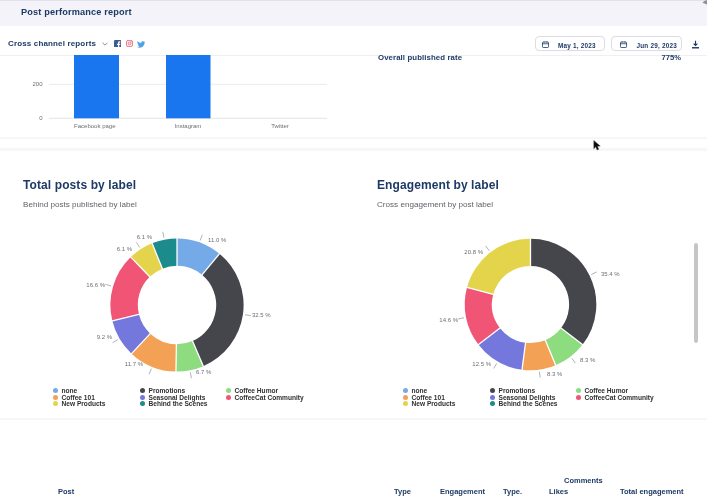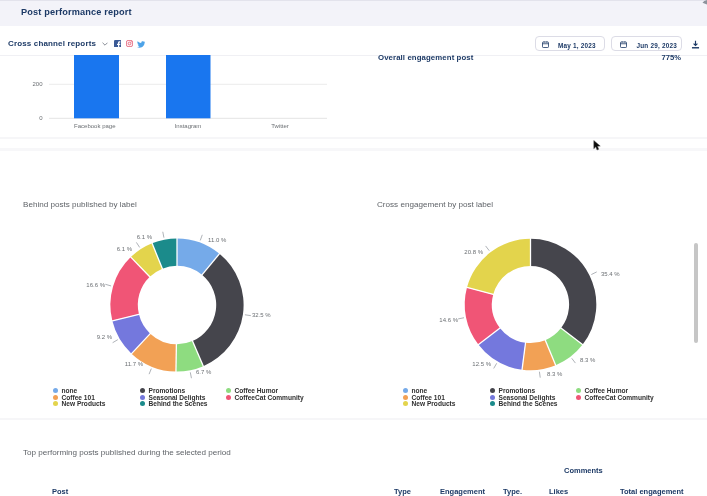--- a/index.html
+++ b/index.html
@@ -73,27 +73,29 @@
     <line x1="19" y1="29.3" x2="297" y2="29.3" stroke="#ececec" stroke-width="1"></line>
     <line x1="19" y1="63.3" x2="297" y2="63.3" stroke="#e4e4e4" stroke-width="1"></line>
     <rect x="44" y="0" width="45" height="63.3" fill="#1976ef"></rect>
     <rect x="136" y="0" width="44.5" height="63.3" fill="#1976ef"></rect>
     <text x="12.5" y="31.3" text-anchor="end" font-size="5.8">200</text>
     <text x="12.5" y="65.3" text-anchor="end" font-size="5.8">0</text>
     <text x="64.8" y="73" text-anchor="middle" font-size="6.3">Facebook page</text>
     <text x="158" y="73" text-anchor="middle" font-size="6.3">Instagram</text>
     <text x="250" y="73" text-anchor="middle" font-size="6.3">Twitter</text>
   </svg>
-  <div class="abs" style="left:378px;top:53px;font-size:7.8px;font-weight:700;color:#1d3a66;letter-spacing:0.1px">Overall engagement post</div>
+  <div class="abs" style="left:378px;top:53px;font-size:7.8px;font-weight:700;color:#1d3a66;letter-spacing:0.1px">Overall published rate</div>
   <div class="abs" style="left:600px;top:53px;width:81px;text-align:right;font-size:7.6px;font-weight:700;color:#1d3a66">775%</div>
 
   <div class="bandA"></div>
     <div class="bandB"></div>
 
+  <div class="sect-title" style="left:23px;top:178px">Total posts by label</div>
   <div class="sect-sub" style="left:23px;top:200px">Behind posts published by label</div>
+  <div class="sect-title" style="left:377px;top:178px">Engagement by label</div>
   <div class="sect-sub" style="left:377px;top:200px">Cross engagement by post label</div>
 
   <svg class="abs" style="left:20px;top:225px" width="330" height="158" viewBox="0 0 330 158">
     <path d="M157.00 13.40A66.6 66.6 0 0 1 199.49 28.71L182.01 49.81A39.2 39.2 0 0 0 157.00 40.80Z" fill="#75aae9"></path>
 <path d="M199.49 28.71A66.6 66.6 0 0 1 183.28 141.19L172.47 116.02A39.2 39.2 0 0 0 182.01 49.81Z" fill="#45454c"></path>
 <path d="M183.28 141.19A66.6 66.6 0 0 1 155.95 146.59L156.38 119.20A39.2 39.2 0 0 0 172.47 116.02Z" fill="#8edc80"></path>
 <path d="M155.95 146.59A66.6 66.6 0 0 1 111.53 128.66L130.23 108.64A39.2 39.2 0 0 0 156.38 119.20Z" fill="#f2a155"></path>
 <path d="M111.53 128.66A66.6 66.6 0 0 1 92.32 95.87L118.93 89.34A39.2 39.2 0 0 0 130.23 108.64Z" fill="#7478dd"></path>
 <path d="M92.32 95.87A66.6 66.6 0 0 1 110.77 32.06L129.79 51.78A39.2 39.2 0 0 0 118.93 89.34Z" fill="#f05576"></path>
 <path d="M110.77 32.06A66.6 66.6 0 0 1 132.07 18.24L142.33 43.65A39.2 39.2 0 0 0 129.79 51.78Z" fill="#e3d44c"></path>
@@ -181,27 +183,26 @@
 <span class="ltxt" style="left:498.5px;top:393.5px">Seasonal Delights</span>
 <span class="ldot" style="left:489.5px;top:401.0px;background:#1b8b8b"></span>
 <span class="ltxt" style="left:498.5px;top:400.0px">Behind the Scenes</span>
 <span class="ldot" style="left:575.5px;top:388.0px;background:#8edc80"></span>
 <span class="ltxt" style="left:584.5px;top:387.0px">Coffee Humor</span>
 <span class="ldot" style="left:575.5px;top:394.5px;background:#f05576"></span>
 <span class="ltxt" style="left:584.5px;top:393.5px">CoffeeCat Community</span>
 
   <div class="bandC"></div>
 
-  <div class="sect-sub" style="left:23px;top:448px">Top performing posts published during the selected period</div>
-  <div class="thead" style="left:52px;top:486.5px">Post</div>
+  <div class="thead" style="left:58px;top:486.5px">Post</div>
   <div class="thead" style="left:394px;top:486.5px">Type</div>
   <div class="thead" style="left:440px;top:486.5px">Engagement</div>
   <div class="thead" style="left:503px;top:486.5px">Type.</div>
   <div class="thead" style="left:549px;top:486.5px">Likes</div>
-  <div class="thead" style="left:564px;top:466px">Comments</div>
+  <div class="thead" style="left:564px;top:476px">Comments</div>
   <div class="thead" style="left:620px;top:486.5px">Total engagement</div>
 
   <div class="abs" style="left:694px;top:243px;width:3.5px;height:100px;background:#c6c6c6;border-radius:2px"></div>
 
   <svg class="abs" style="left:593px;top:139.5px" width="8" height="11" viewBox="0 0 10 13.5">
     <path d="M1 0.5L1 10.8L3.5 8.4L5 12.4L7.2 11.5L5.6 7.7L9.1 7.5Z" fill="#0a0a0a" stroke="#555" stroke-width="0.6"></path>
   </svg>
 
   <svg class="abs" style="left:702px;top:0" width="5" height="5" viewBox="0 0 5 5">
       <path d="M5 0L5 4.5L0.5 2.8 2.2 1Z" fill="#8d939c"></path>

